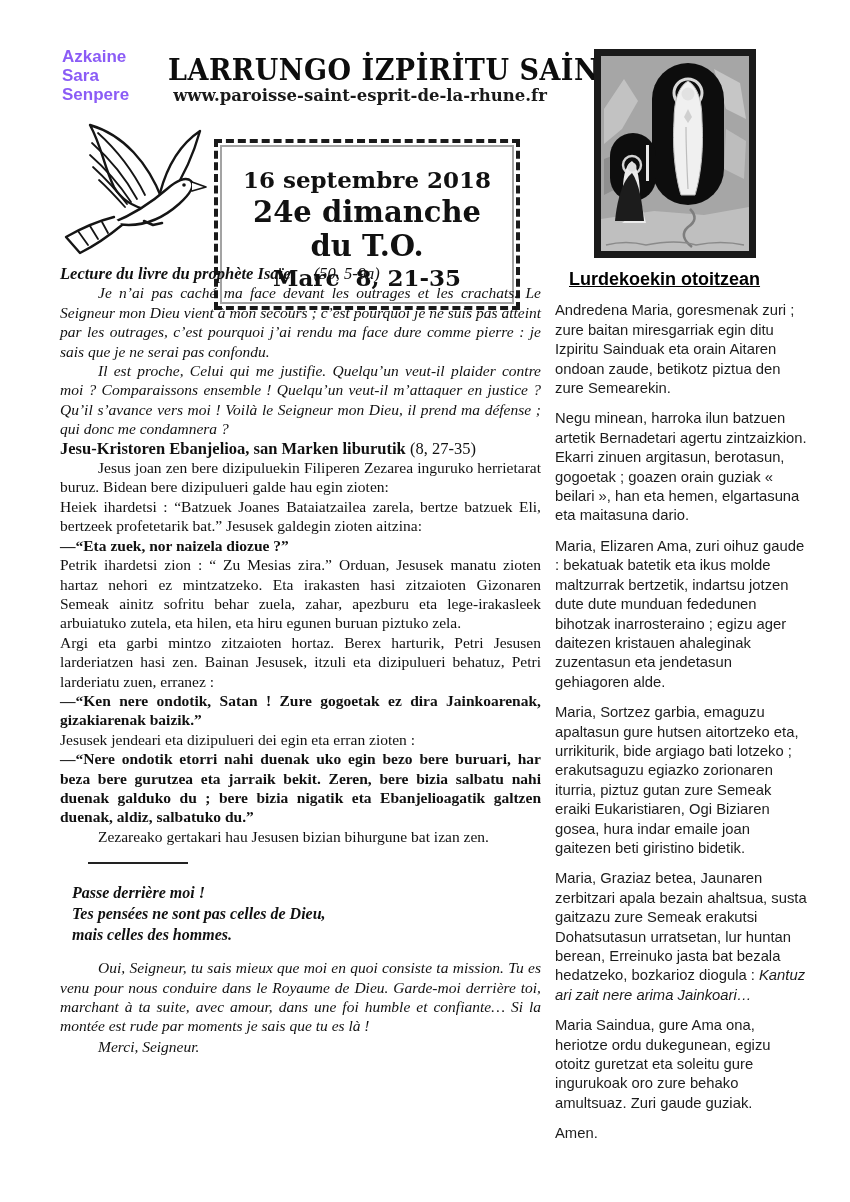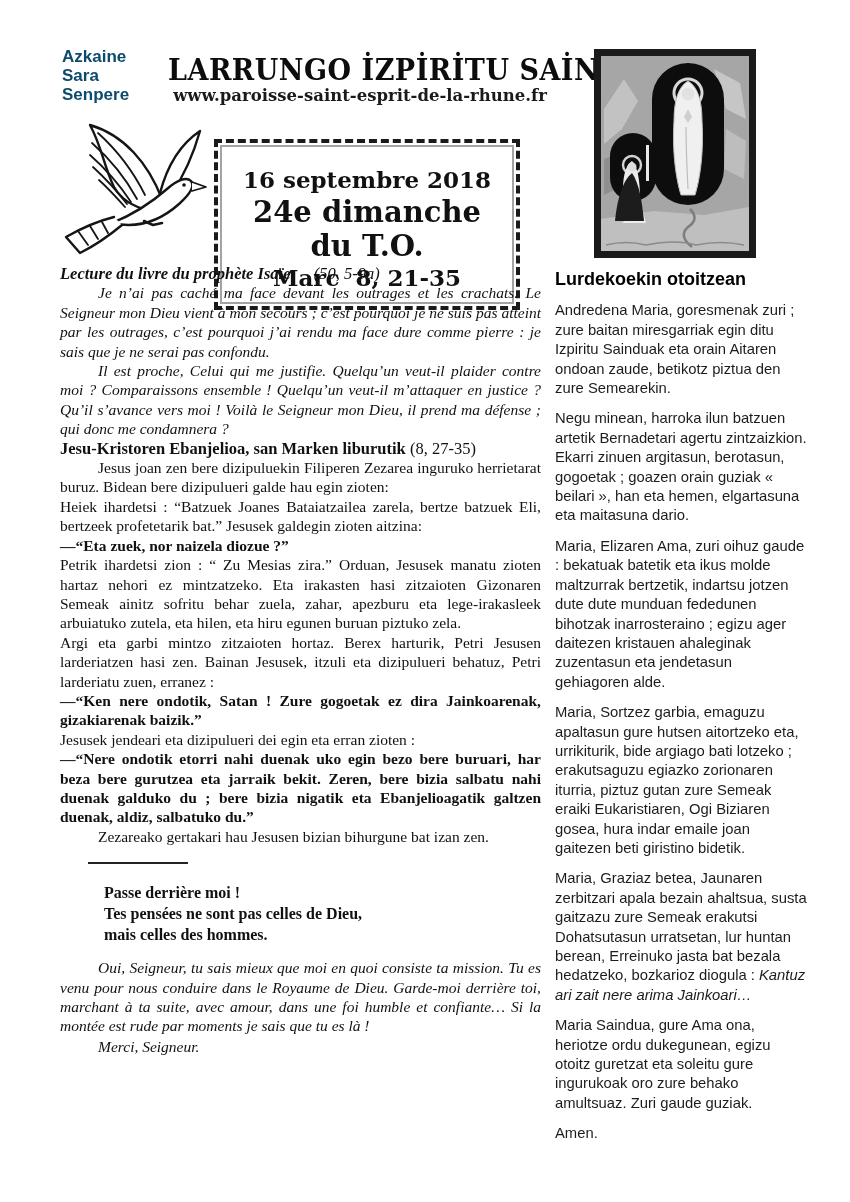--- a/index.html
+++ b/index.html
@@ -5,21 +5,21 @@
   html,body{margin:0;padding:0;background:#e8e8e8;}
   #page{
     position:relative;width:850px;height:1202px;background:#ffffff;color:#111;
     margin:0 auto;overflow:hidden;
     font-family:"Liberation Serif", serif;
   }
   
   #towns{
     position:absolute;left:62px;top:47px;
     font-family:"Liberation Sans", sans-serif;font-weight:bold;
-    font-size:17px;line-height:19px;color:#0c4a6e;
+    font-size:17px;line-height:19px;color:#8b5cf6;
   }
   #title{
     position:absolute;left:168px;top:52px;width:384px;text-align:center;
     font-family:"DejaVu Serif", serif;font-weight:bold;font-size:27px;
     letter-spacing:0.5px;transform:scaleY(1.12);transform-origin:top center;
     white-space:nowrap;color:#0d0d0d;
   }
   #url{
     position:absolute;left:168px;top:86px;width:384px;text-align:center;
     font-family:"DejaVu Serif", serif;font-weight:bold;font-size:16.5px;color:#1a1a1a;
@@ -42,30 +42,30 @@
   }
   #leftcol p{margin:0;text-align:justify;}
   .rh{font-weight:bold;font-style:italic;font-size:16.5px;margin:0 0 9px 0;}
   .rh .ref{font-weight:normal;padding-left:19px;}
   .gh{font-weight:bold;font-style:normal;font-size:16.5px;margin:16px 0 9px 0;}
   .gh .ref{font-weight:normal;}
   .ital{font-style:italic;}
   .ind{text-indent:38px;}
   .bold{font-weight:bold;}
   .rule{width:100px;border-top:2px solid #222;margin:16px 0 18px 28px;}
-  .quote{font-weight:bold;margin-left:44px;font-size:16px;line-height:21px;}
+  .quote{font-weight:bold;font-style:italic;margin-left:12px;font-size:16px;line-height:21px;}
   .quote p{text-align:left !important;}
   .med{font-style:italic;margin-top:13px !important;}
   .closing{font-style:italic;text-indent:38px;margin-top:1px !important;text-align:left !important;}
   
   #rightcol{
     position:absolute;left:555px;top:270px;width:252px;
     font-family:"Liberation Sans", sans-serif;font-size:14.8px;line-height:19.4px;color:#1c1c1c;
   }
-  #rightcol h2{font-size:18px;margin:0 0 12px 0;color:#000;}
+  #rightcol h2{font-size:18px;margin:0 0 12px 14px;color:#000;text-decoration:underline;}
   #rightcol p{margin:0 0 11px 0;}
   .kantuz{font-style:italic;}
 </style>
 </head>
 <body>
 
 <div id="page">
 
   <div id="towns">
     <div>Azkaine</div>

